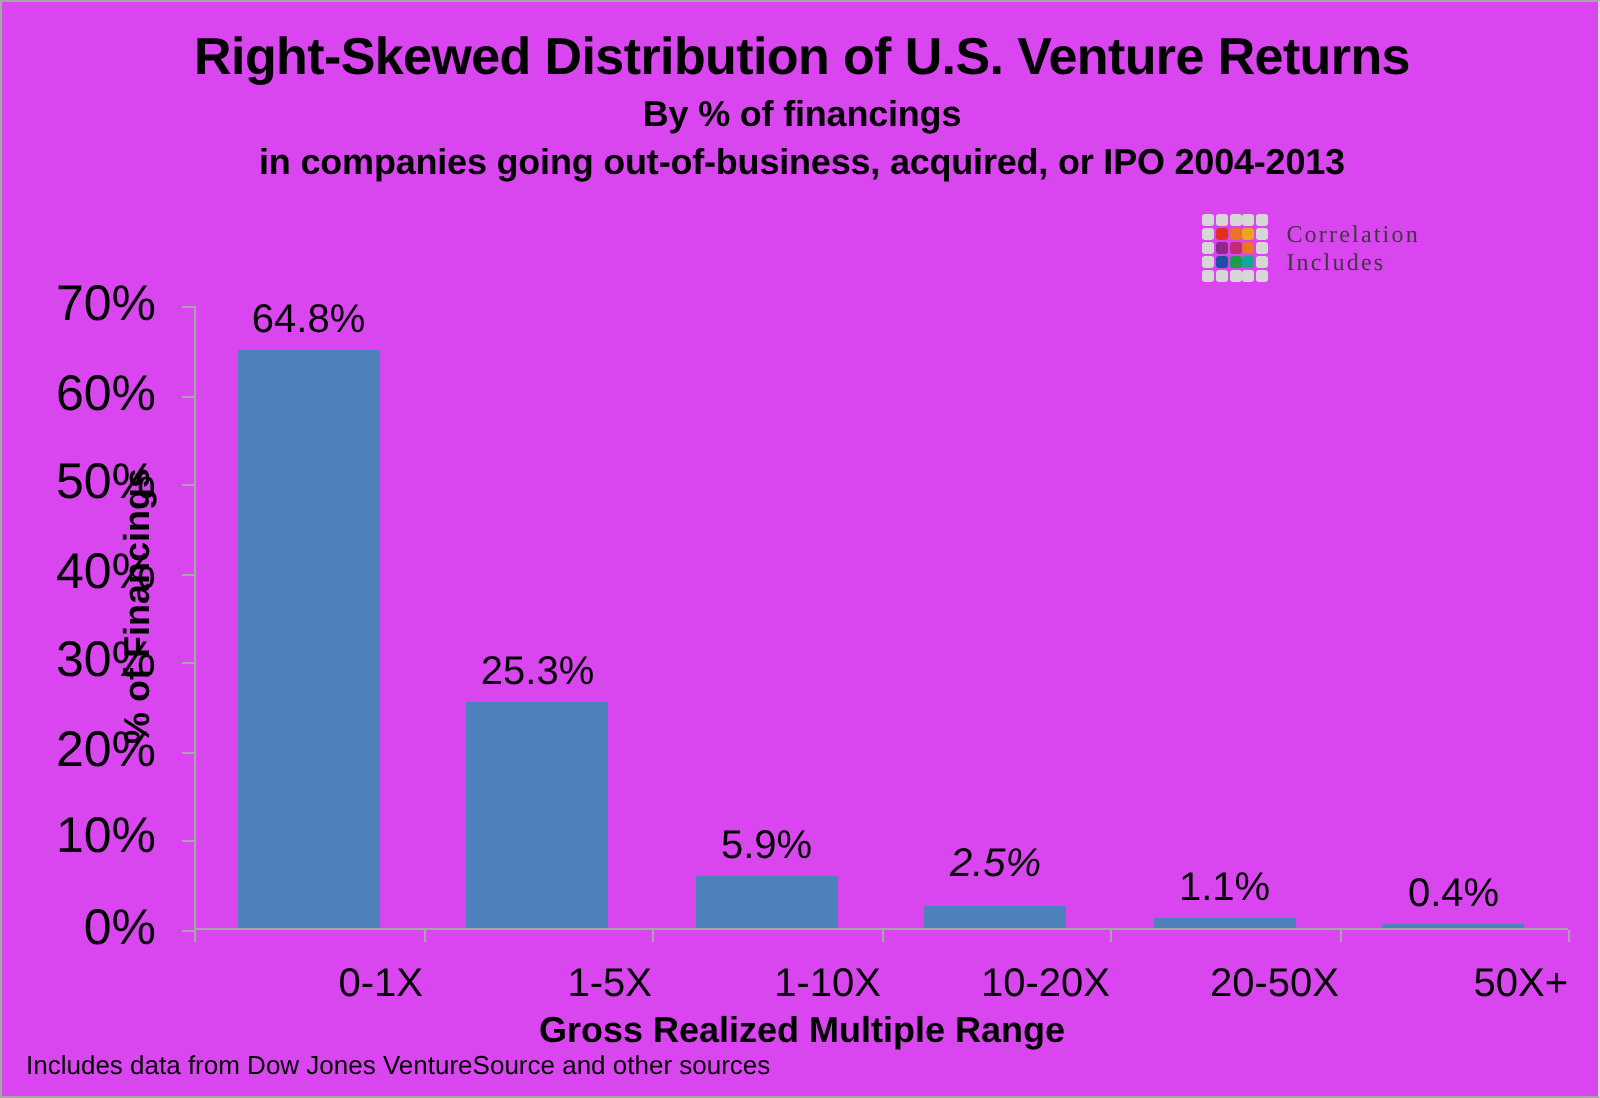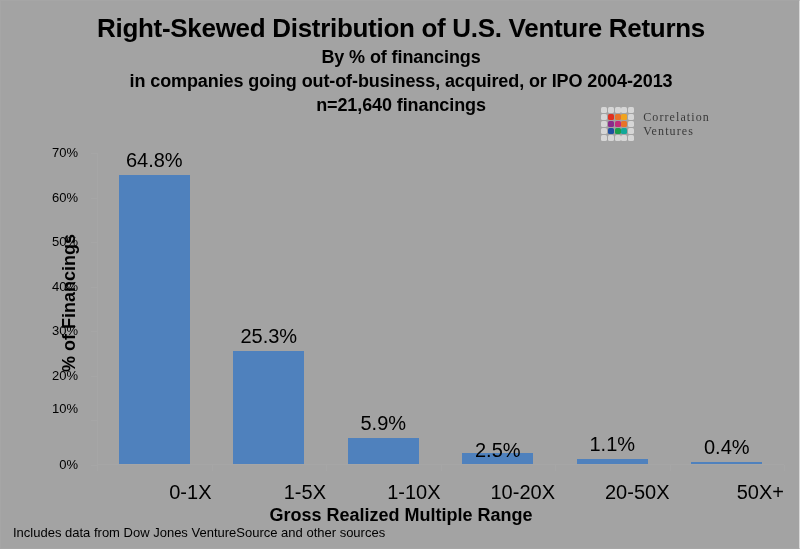--- a/index.html
+++ b/index.html
@@ -14,21 +14,21 @@
     color: #000000;
     overflow: hidden;
   }
   #frame {
     position: relative;
     width: 800px;
     height: 549px;
     box-sizing: border-box;
     border: 1px solid #a6a6a6;
     border-right: 1px solid #d9d9d9;
-    background: #a3a3a3;
+    background: #d946ef;
   }
 
   
   #title-block {
     position: absolute;
     left: 0;
     top: 10px;
     width: 800px;
     text-align: center;
   }
@@ -113,21 +113,21 @@
     left: -6px;
     width: 6px;
     height: 1px;
     background: #a6a6a6;
   }
   .ylabel {
     position: absolute;
     right: 706px;
     width: 60px;
     text-align: right;
-    font-size: 13px;
+    font-size: 25px;
     line-height: 19px;
     color: #000;
     transform: translateY(-10px);
     white-space: nowrap;
   }
   .xtick {
     position: absolute;
     bottom: -6px;
     width: 1px;
     height: 6px;
@@ -186,21 +186,20 @@
 </style>
 </head>
 <body>
 
 <div id="frame">
 
   <div id="title-block">
     <div id="chart-title">Right-Skewed Distribution of U.S. Venture Returns</div>
     <div class="subtitle">By % of financings</div>
     <div class="subtitle">in companies going out-of-business, acquired, or IPO 2004-2013</div>
-    <div class="subtitle">n=21,640 financings</div>
   </div>
 
   <div id="logo">
     <div id="logo-dots">
         <span style="background: rgb(214, 214, 214);"></span>
         <span style="background: rgb(214, 214, 214);"></span>
         <span style="background: rgb(214, 214, 214);"></span>
         <span style="background: rgb(214, 214, 214);"></span>
         <span style="background: rgb(214, 214, 214);"></span>
         <span style="background: rgb(214, 214, 214);"></span>
@@ -219,32 +218,32 @@
         <span style="background: rgb(18, 168, 154);"></span>
         <span style="background: rgb(214, 214, 214);"></span>
         <span style="background: rgb(214, 214, 214);"></span>
         <span style="background: rgb(214, 214, 214);"></span>
         <span style="background: rgb(214, 214, 214);"></span>
         <span style="background: rgb(214, 214, 214);"></span>
         <span style="background: rgb(214, 214, 214);"></span>
       </div>
     <div id="logo-text">
       <div>Correlation</div>
-      <div>Ventures</div>
+      <div>Includes</div>
     </div>
   </div>
 
   <div id="plot">
     <div id="axis-y"></div>
     <div id="axis-x"></div>
     <div id="ylabel-axis">% of Financings</div>
   <div class="ytick" style="top: 312px;"></div>
       <div class="ylabel" style="top: 312px;">0%</div>
       <div class="ytick" style="top: 267.429px;"></div>
-      <div class="ylabel" style="top: 256px; text-align: right;">10%</div>
+      <div class="ylabel" style="top: 266px; text-align: right;">10%</div>
       <div class="ytick" style="top: 222.857px;"></div>
       <div class="ylabel" style="top: 222.857px;">20%</div>
       <div class="ytick" style="top: 178.286px;"></div>
       <div class="ylabel" style="top: 178.286px;">30%</div>
       <div class="ytick" style="top: 133.714px;"></div>
       <div class="ylabel" style="top: 133.714px;">40%</div>
       <div class="ytick" style="top: 89.1429px;"></div>
       <div class="ylabel" style="top: 89.1429px;">50%</div>
       <div class="ytick" style="top: 44.5714px;"></div>
       <div class="ylabel" style="top: 44.5714px;">60%</div>
@@ -260,21 +259,21 @@
       <div class="bar" title="0-1X: 64.8%" style="left: 21.755px; width: 70.99px; height: 288.823px; background: rgb(79, 129, 189);"></div>
       <div class="bar-label" style="left: 0px; width: 114.5px; top: -2.82286px;">64.8%</div>
       <div class="cat-label" style="left: 0px; width: 114.5px; top: 329px;">0-1X</div>
       <div class="bar" title="1-5X: 25.3%" style="left: 136.255px; width: 70.99px; height: 112.766px; background: rgb(79, 129, 189);"></div>
       <div class="bar-label" style="left: 114.5px; width: 114.5px; top: 173.234px;">25.3%</div>
       <div class="cat-label" style="left: 114.5px; width: 114.5px; top: 329px;">1-5X</div>
       <div class="bar" title="5-10X: 5.9%" style="left: 250.755px; width: 70.99px; height: 26.2971px; background: rgb(79, 129, 189);"></div>
       <div class="bar-label" style="left: 229px; width: 114.5px; top: 259.703px;">5.9%</div>
       <div class="cat-label" style="left: 229px; width: 114.5px; top: 329px;">1-10X</div>
       <div class="bar" title="10-20X: 2.5%" style="left: 365.255px; width: 70.99px; height: 11.1429px; background: rgb(79, 129, 189);"></div>
-      <div class="bar-label" style="left: 343.5px; width: 114.5px; top: 287px;">2.5%</div>
+      <div class="bar-label" style="left: 343.5px; width: 114.5px; top: 269px; font-style: italic;">2.5%</div>
       <div class="cat-label" style="left: 343.5px; width: 114.5px; top: 329px;">10-20X</div>
       <div class="bar" title="20-50X: 1.1%" style="left: 479.755px; width: 70.99px; height: 4.90286px; background: rgb(79, 129, 189);"></div>
       <div class="bar-label" style="left: 458px; width: 114.5px; top: 281.097px;">1.1%</div>
       <div class="cat-label" style="left: 458px; width: 114.5px; top: 329px;">20-50X</div>
       <div class="bar" title="50X+: 0.4%" style="left: 594.255px; width: 70.99px; height: 1.78286px; background: rgb(79, 129, 189);"></div>
       <div class="bar-label" style="left: 572.5px; width: 114.5px; top: 284.217px;">0.4%</div>
       <div class="cat-label" style="left: 572.5px; width: 114.5px; top: 329px;">50X+</div>
     </div>
 
   <div id="xlabel-axis">Gross Realized Multiple Range</div>

